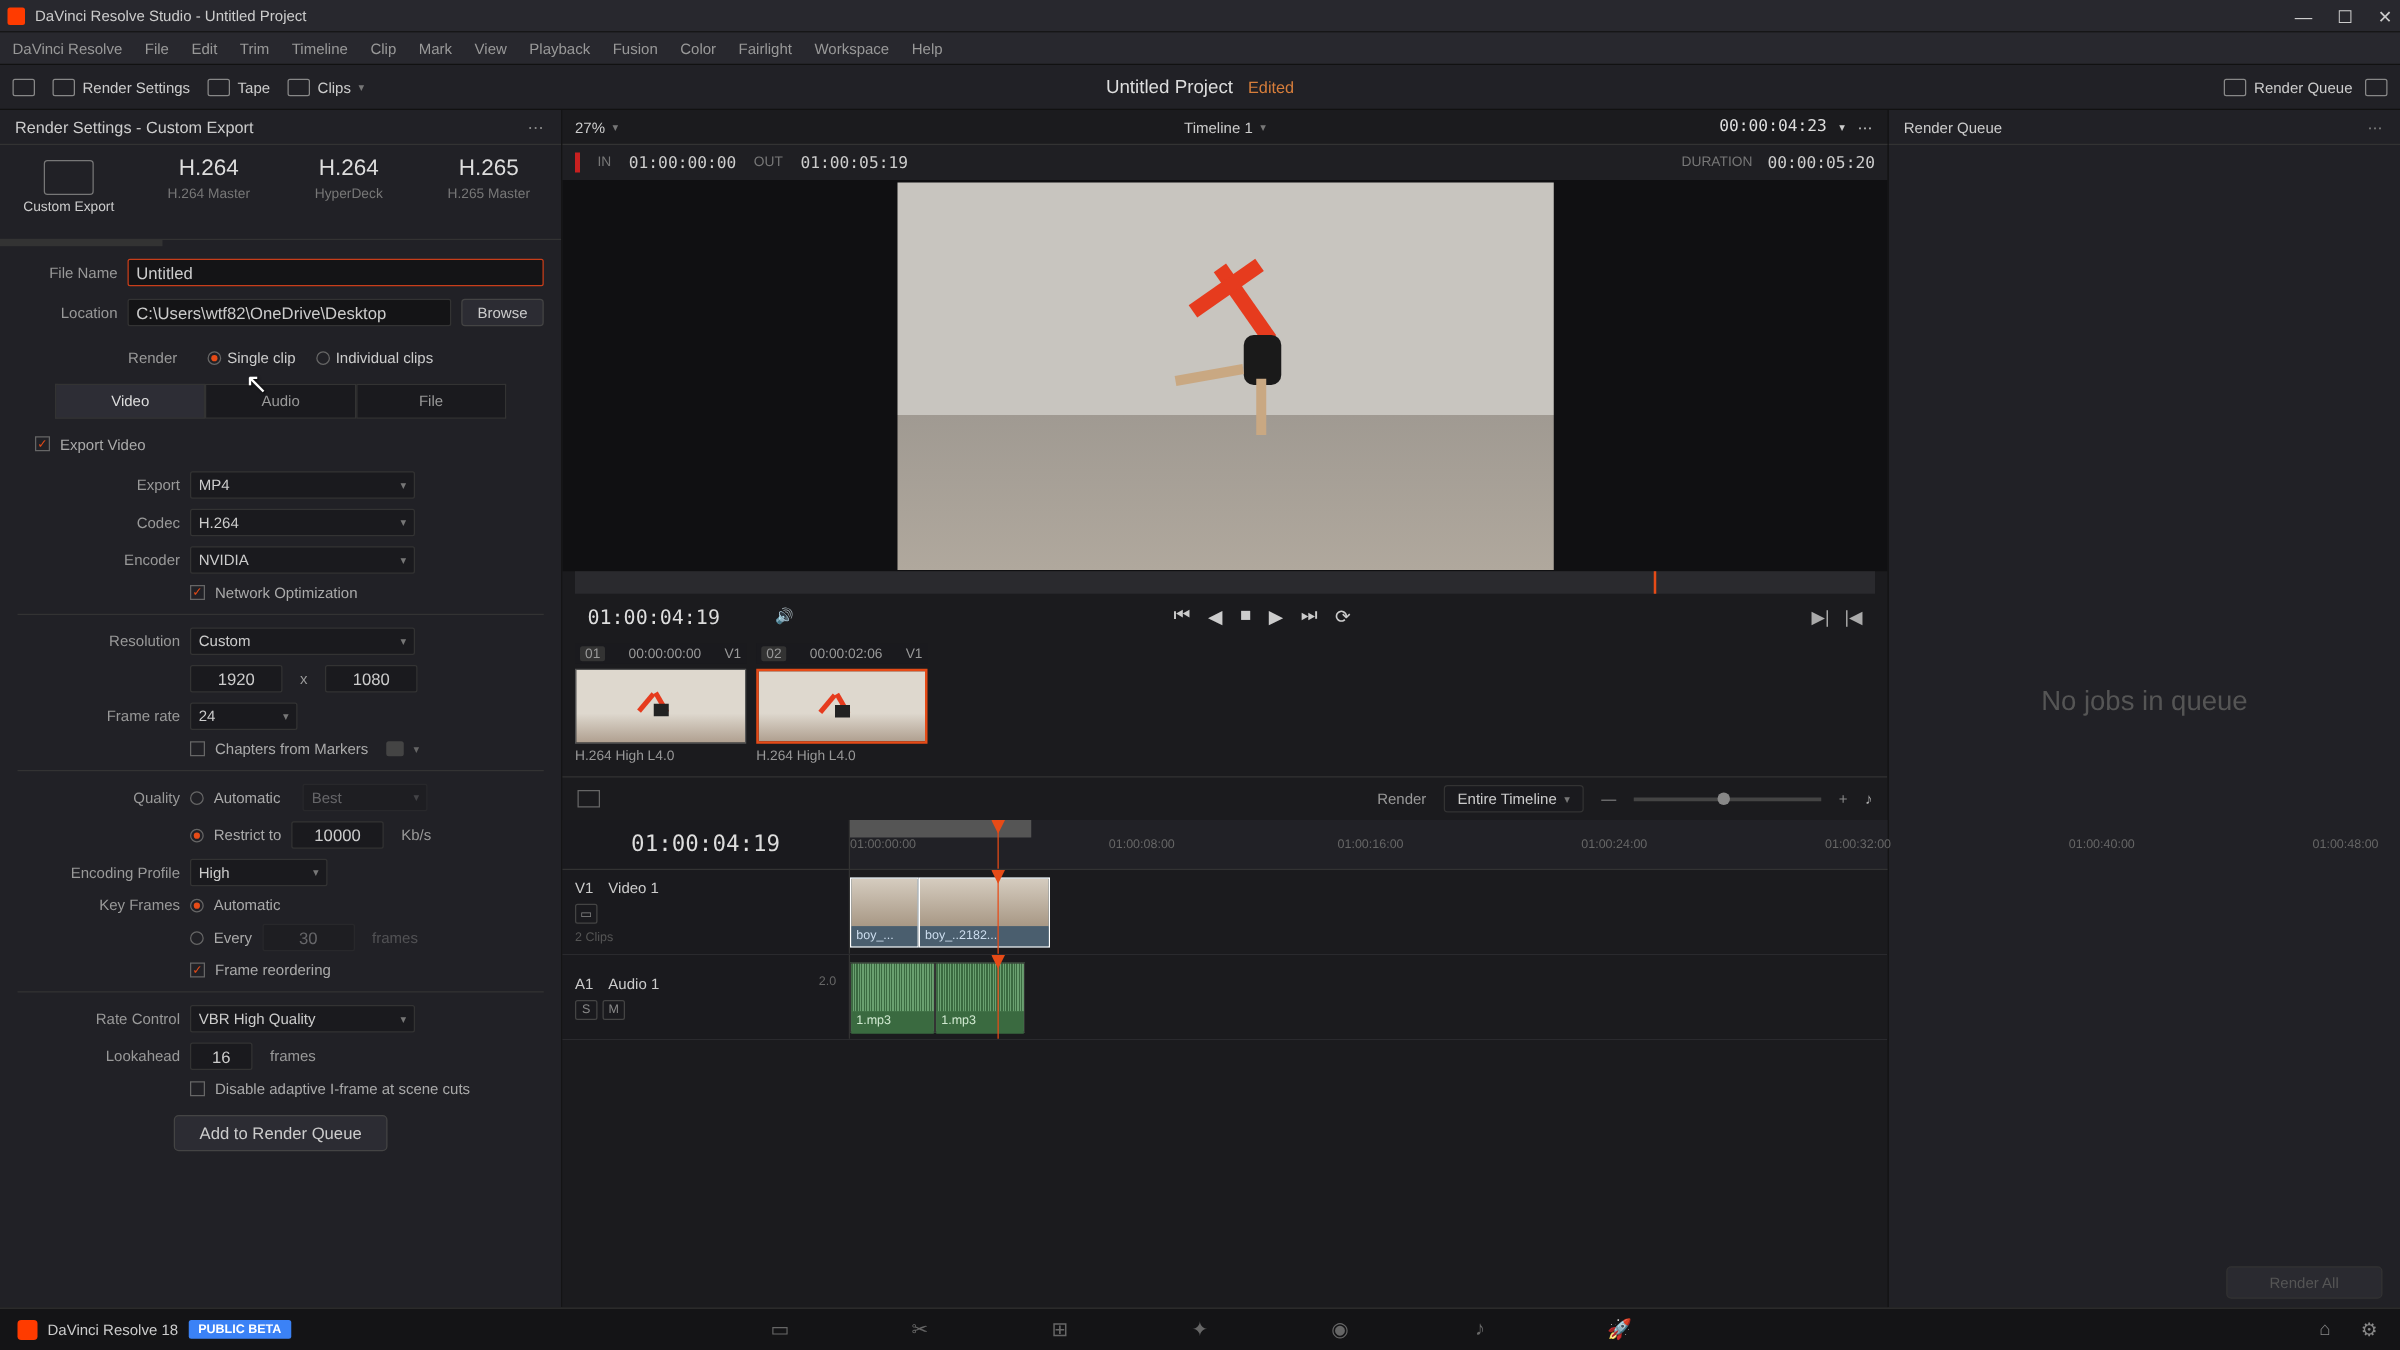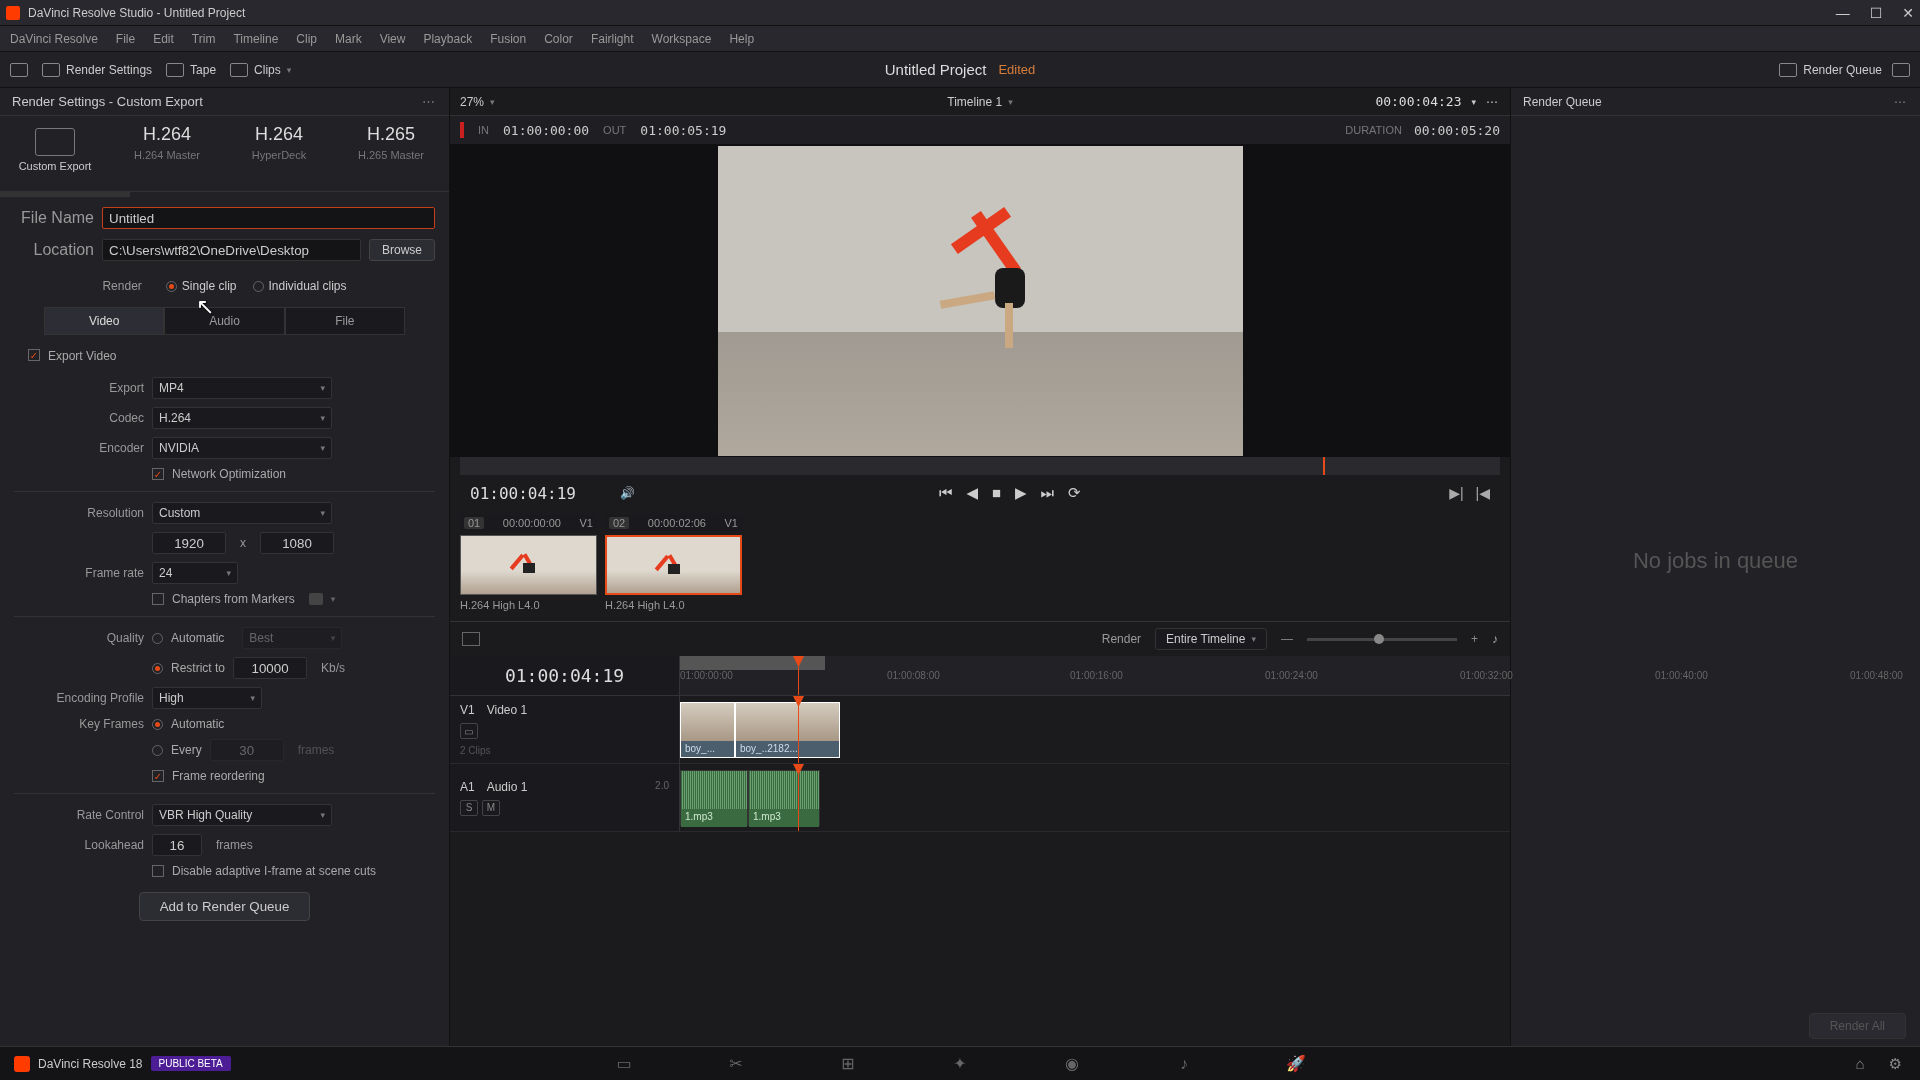--- a/index.html
+++ b/index.html
@@ -35,21 +35,21 @@
 .presets { display: flex; height: 76px; border-bottom: 1px solid #333; padding: 8px 10px; gap: 22px; overflow: hidden; }
 .preset { display: flex; flex-direction: column; align-items: center; gap: 4px; width: 90px; flex-shrink: 0; }
 .preset .p-label { font-size: 18px; color: #ddd; font-weight: 500; }
 .preset .p-sub { font-size: 11px; color: #777; white-space: nowrap; }
 .preset.sel .p-sub { color: #ccc; }
 .preset-icon { width: 40px; height: 28px; border: 1px solid #777; border-radius: 3px; margin-top: 4px; }
 
 
 .form-scroll { flex: 1; overflow-y: auto; padding: 10px 14px; }
 .form-row { display: flex; align-items: center; margin-bottom: 10px; gap: 8px; }
-.form-label { width: 80px; text-align: right; color: #999; font-size: 16px; }
+.form-label { width: 80px; text-align: right; color: #999; font-size: 12px; }
 .text-input { flex: 1; height: 22px; background: #141416; border: 1px solid #333; color: #ccc; padding: 0 6px; border-radius: 2px; }
 .text-input.hl { border: 1px solid #c83e1a; }
 .browse-btn { padding: 3px 12px; background: #2c2c33; border: 1px solid #444; border-radius: 3px; color: #ccc; }
 
 .render-mode { display: flex; align-items: center; gap: 16px; margin: 18px 0 14px 0; justify-content: center; }
 .render-mode .rlbl { color: #999; margin-right: 8px; }
 .radio { display: flex; align-items: center; gap: 5px; color: #ccc; }
 .radio-dot { width: 11px; height: 11px; border-radius: 50%; border: 1px solid #666; display: inline-block; }
 .radio-dot.on::after { content:''; display:block; width:5px; height:5px; background:#e64b17; border-radius:50%; margin:2px; }
 
@@ -140,26 +140,26 @@
 .audio-clip { position:absolute; top:6px; height:56px; background:#5a8a5e; border:1px solid #333; }
 .audio-clip .wave{height:38px;background:repeating-linear-gradient(90deg,#3a6a40 0 1px,#6aa070 1px 2px);}
 .audio-clip .ac-lbl{height:18px;background:#3a6a40;color:#cfe8cf;font-size:10px;padding:2px 4px;}
 
 
 .panel-right { width:410px; background:#212126; border-left:1px solid #111; display:flex; flex-direction:column; }
 .rq-header { height:28px; display:flex; align-items:center; padding:0 12px; color:#ccc; border-bottom:1px solid #333; }
 .rq-header .dots{margin-left:auto;color:#888;letter-spacing:2px;}
 .rq-body { flex:1; display:flex; align-items:center; justify-content:center; color:#555; font-size:22px; }
 .rq-footer { height:40px; display:flex; align-items:center; justify-content:flex-end; padding:0 14px; }
-.render-all { padding:5px 20px; background:#2a2a30; border-radius:4px; color:#555; border:1px solid #333; }
+.render-all { padding:5px 34px; background:#2a2a30; border-radius:4px; color:#555; border:1px solid #333; }
 
 
 .pagebar { height:34px; background:#141416; display:flex; align-items:center; border-top:1px solid #333; position:relative; }
 .pagebar .app-label { display:flex; align-items:center; gap:8px; padding:0 14px; color:#ccc; }
-.pagebar .beta { background:#4c1d95; color:#fff; font-size:10px; padding:2px 8px; border-radius:2px; font-weight:400; }
+.pagebar .beta { background:#3b82f6; color:#fff; font-size:10px; padding:2px 8px; border-radius:2px; font-weight:700; }
 .pagebar .pages { position:absolute; left:50%; transform:translateX(-50%); display:flex; gap:90px; }
 .pagebar .page-icon { width:22px; height:18px; color:#666; display:flex; align-items:center; justify-content:center; font-size:16px;}
 .pagebar .page-icon.active { color:#4aa0e8; }
 .pagebar .right-icons { margin-left:auto; display:flex; gap:24px; padding:0 18px; color:#888; font-size:15px;}
 
 .cursor { position:absolute; pointer-events:none; font-size:22px; color:#fff; text-shadow:1px 1px 2px #000; z-index:9999; }
 </style>
 </head>
 <body>
 

